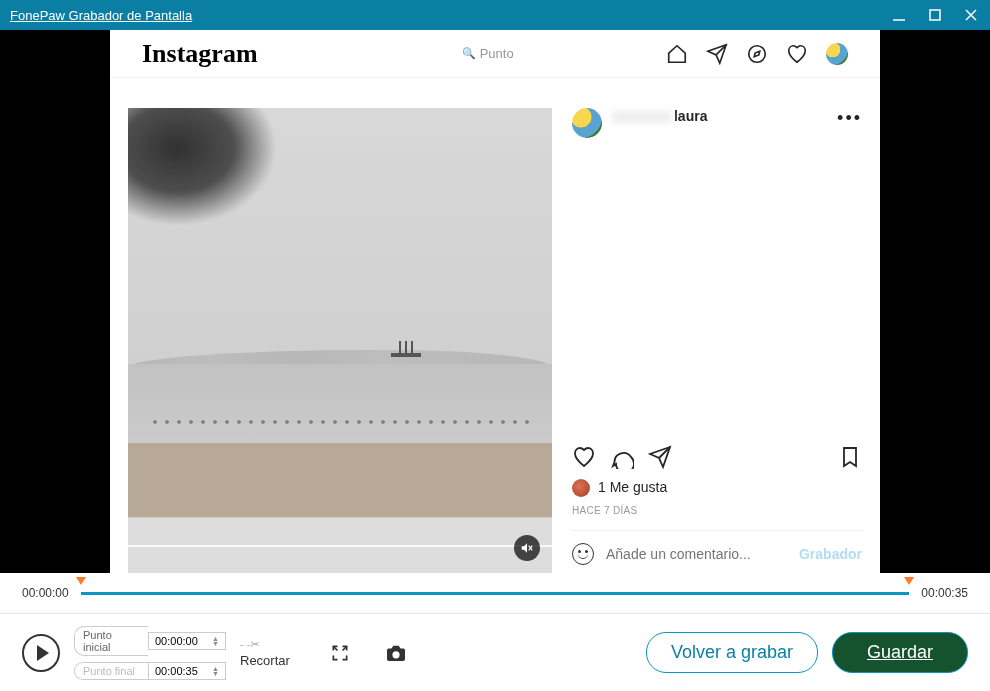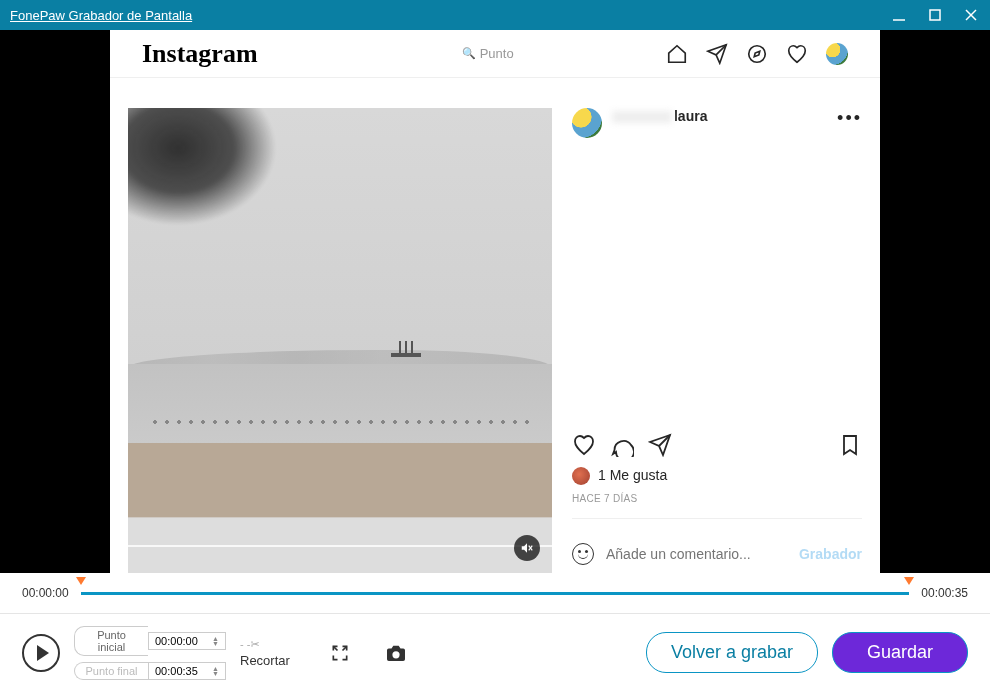--- a/index.html
+++ b/index.html
@@ -40,52 +40,52 @@
   .ig-username { font-size: 14px; color: #262626; font-weight:600;}
   .ig-userblur { display:inline-block; width:60px; height:12px; background:#eee; filter: blur(3px); vertical-align:middle; margin-right:2px;}
   .ig-more { margin-left: auto; font-size: 18px; letter-spacing: 2px; color:#262626; cursor:pointer;}
   .ig-spacer { flex: 1; }
   .ig-actions { display: flex; gap: 14px; align-items: center; margin-bottom:10px;}
   .ig-actions .save { margin-left: auto; }
   .ig-icon { width:24px; height:24px; display:flex; align-items:center; justify-content:center; cursor:pointer;}
   .ig-likesrow { display:flex; align-items:flex-start; gap:8px; font-size:14px; color:#262626; margin-bottom:8px;}
   .ig-avatar-xs { width:18px; height:18px; border-radius:50%; background: radial-gradient(circle at 40% 40%, #e07050, #a04030); }
   .ig-time { font-size:10px; color:#999; letter-spacing:0.3px; margin-bottom:14px;}
-  .ig-comment { border-top:1px solid #efefef; padding-top:24px; display:flex; align-items:center; gap:12px; margin-bottom:8px;}
+  .ig-comment { border-top:1px solid #efefef; padding-top:12px; display:flex; align-items:center; gap:12px; margin-bottom:8px;}
   .ig-smiley { width:22px; height:22px; border:1.5px solid #333; border-radius:50%; position:relative; flex-shrink:0;}
   .ig-smiley::before { content:''; position:absolute; top:6px; left:5px; width:3px; height:3px; background:#333; border-radius:50%; box-shadow: 7px 0 0 #333;}
   .ig-smiley::after { content:''; position:absolute; bottom:5px; left:5px; right:5px; height:5px; border-bottom:1.5px solid #333; border-radius:0 0 10px 10px;}
   .ig-comment input { border:none; outline:none; flex:1; font-size:14px; color:#999;}
   .ig-publish { color:#b3dbf5; font-size:14px; font-weight:600;}
   
   .timeline { height: 40px; display: flex; align-items: center; padding: 0 22px; gap: 12px; }
   .time-label { font-size: 12px; color: #333; }
   .track-wrap { flex: 1; position: relative; height: 20px; display:flex; align-items:center;}
   .track { width: 100%; height: 3px; background: #0a95c4; position:relative;}
   .marker { position: absolute; top: -6px; width: 0; height: 0; border-left: 5px solid transparent; border-right: 5px solid transparent; border-top: 8px solid #ff7a2f; }
   .marker.start { left: -5px; }
   .marker.end { right: -5px; }
   
   .controls { height: 78px; border-top: 1px solid #e5e5e5; display: flex; align-items: center; padding: 0 22px; gap: 14px; }
   .play-btn { width: 38px; height: 38px; border-radius: 50%; border: 2px solid #333; display:flex; align-items:center; justify-content:center; cursor:pointer;}
   .play-tri { width:0; height:0; border-left:12px solid #333; border-top:8px solid transparent; border-bottom:8px solid transparent; margin-left:3px;}
   .trim-box { display:flex; flex-direction:column; gap:6px;}
   .trim-row { display:flex; align-items:center;}
-  .trim-label { border:1px solid #ccc; border-right:none; border-radius:10px 0 0 10px; font-size:11px; padding:2px 8px; color:#666; width:74px; text-align:center;}
+  .trim-label { border:1px solid #ccc; border-right:none; border-radius:10px 0 0 10px; font-size:11px; padding:2px 8px; color:#666; width:74px; }
   .trim-label.disabled { color:#bbb; }
   .trim-time { border:1px solid #ccc; font-size:11px; padding:2px 6px; display:flex; align-items:center; gap:6px; width:78px; justify-content:space-between;}
   .spinners { display:flex; flex-direction:column; line-height:5px; font-size:7px; color:#888;}
   .cut-col { display:flex; flex-direction:column; align-items:flex-start; font-size:13px; color:#333; gap:2px;}
   .cut-icon { font-size:11px; color:#aaa;}
   .tool-icon { width:24px; height:24px; display:flex; align-items:center; justify-content:center; margin-left:24px; cursor:pointer;}
   .tool-icon.cam { margin-left:18px;}
   .spacer { flex:1; }
   .btn { border-radius:20px; padding:9px 24px; font-size:18px; cursor:pointer; border:1.5px solid #0a95c4;}
   .btn.outline { background:#fff; color:#0a7fa3;}
-  .btn.solid { background:#6d28d9; color:#fff; padding:9px 34px;}
+  .btn.solid { background:#14532d; color:#fff; padding:9px 34px;text-decoration:underline;}
 </style>
 </head>
 <body>
 
 <div class="titlebar">
   <div class="titlebar-title">FonePaw Grabador de Pantalla</div>
   <div class="titlebar-btns">
     <div class="titlebar-btn">
       <svg width="14" height="14" viewBox="0 0 14 14">
           <line x1="1" y1="12" x2="13" y2="12" stroke="#fff" stroke-width="1.5"></line>

